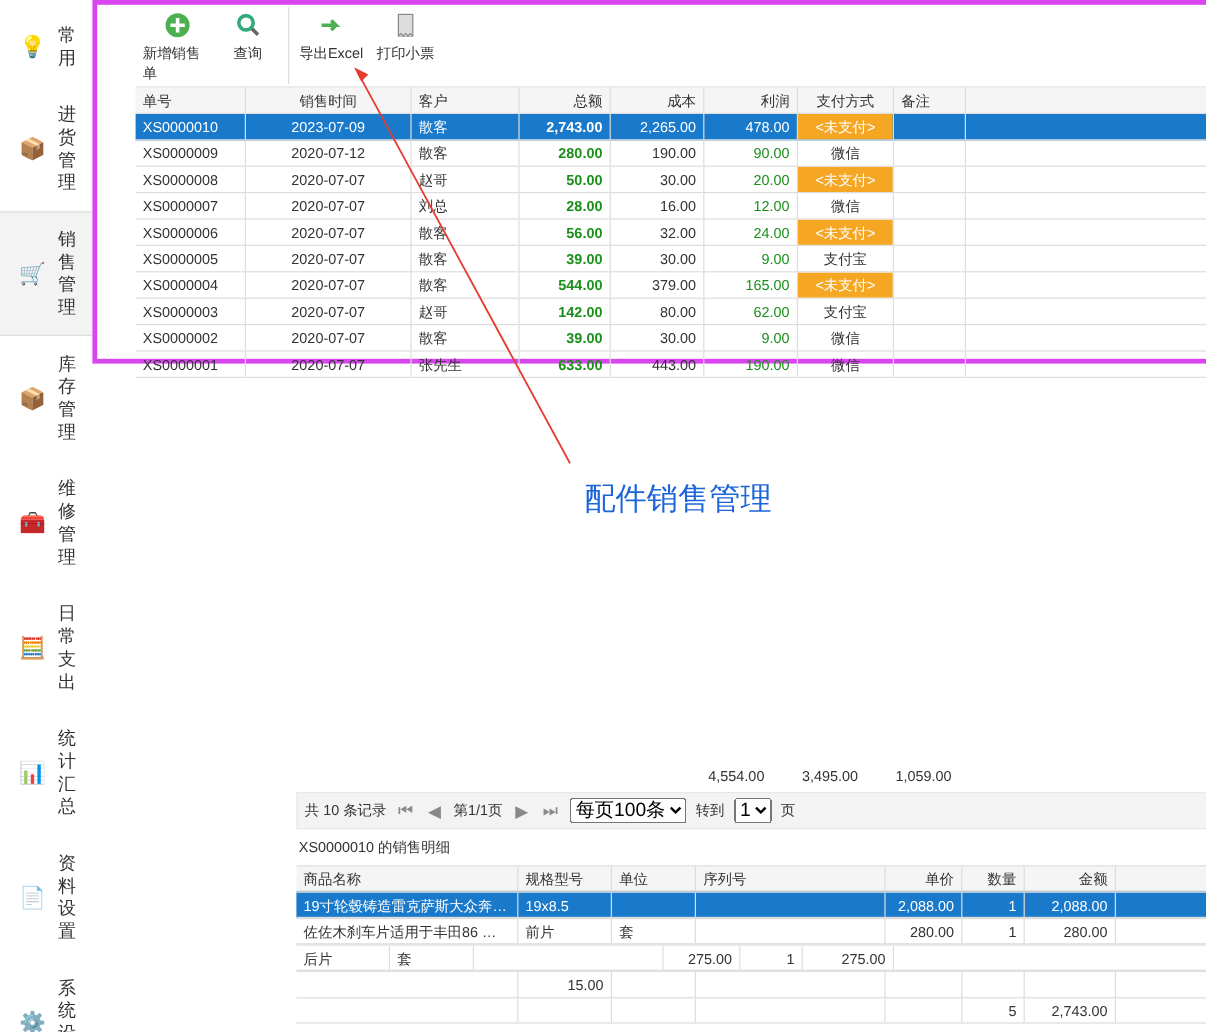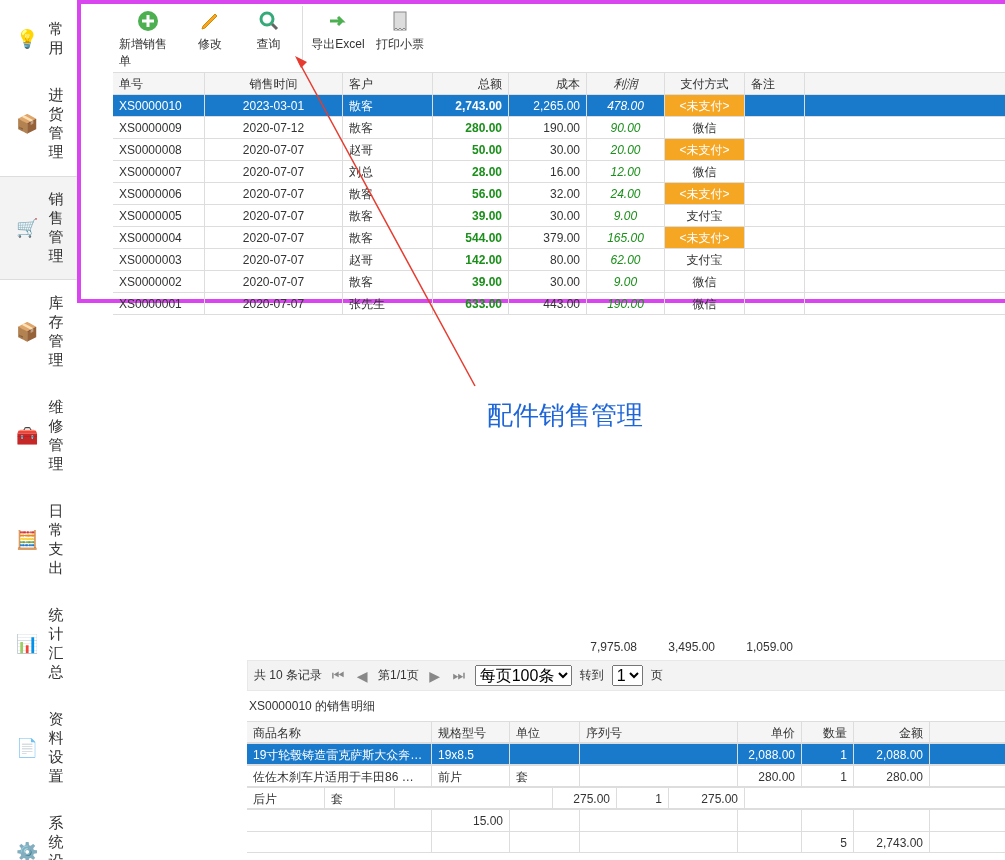--- a/index.html
+++ b/index.html
@@ -17,21 +17,21 @@
 .tool .ticon { width: 26px; height: 26px; display: flex; align-items: center; justify-content: center; font-size: 20px; }
 .tool .tlabel { margin-top: 2px; }
 .tblhead, .tblrow { display: flex; border-bottom: 1px solid #ddd; height: 22px; line-height: 22px; }
 .tblhead > div, .tblrow > div { border-right: 1px solid #ddd; padding: 0 6px; overflow: hidden; white-space: nowrap; text-overflow: ellipsis; }
 .tblhead { background: #f5f5f5; font-weight: 400; }
 .c-num { width: 92px; }
 .c-time { width: 138px; text-align: center; }
 .c-cust { width: 90px; }
 .c-total { width: 76px; text-align: right; }
 .c-cost { width: 78px; text-align: right; }
-.c-profit { width: 78px; text-align: center; font-style: italic; }
+.c-profit { width: 78px; text-align: right; }
 .c-pay { width: 80px; text-align: center; }
 .c-remark { width: 60px; }
 .tblrow.sel { background: #1979ca; color: #fff; }
 .tblrow .c-total { color: #1a8f1a; font-weight: 600; }
 .tblrow.sel .c-total { color: #fff; font-weight: 600; }
 .tblrow .c-profit { color: #1a8f1a; }
 .tblrow.sel .c-profit { color: #fff; }
 .paybadge { background: #f5a623; color: #fff; display: inline-block; width: 100%; text-align: center; }
 
 .arrow-svg { position: absolute; left: 218px; top: 56px; pointer-events: none; }
@@ -112,28 +112,20 @@
       <div class="toolbar" id="toolbar">
           <div class="tool">
             <div class="ticon">
               <svg width="24" height="24">
                 <circle cx="12" cy="12" r="10" fill="#4caf50"></circle>
                 <path d="M12 6v12M6 12h12" stroke="#fff" stroke-width="3"></path>
               </svg>
             </div>
             <div class="tlabel">新增销售单</div>
           </div>
-          <div class="tool">
-            <div class="ticon">
-              <svg width="24" height="24">
-                <path d="M4 20l3-1 12-12-2-2L5 17l-1 3z" fill="#f5a623" stroke="#d48a00"></path>
-              </svg>
-            </div>
-            <div class="tlabel">修改</div>
-          </div>
           <div class="tool sep">
             <div class="ticon">
               <svg width="24" height="24">
                 <circle cx="10" cy="10" r="6" fill="none" stroke="#3a7" stroke-width="3"></circle>
                 <path d="M15 15l5 5" stroke="#666" stroke-width="3"></path>
               </svg>
             </div>
             <div class="tlabel">查询</div>
           </div>
           <div class="tool">
@@ -160,21 +152,21 @@
         <div class="c-cust">客户</div>
         <div class="c-total">总额</div>
         <div class="c-cost">成本</div>
         <div class="c-profit">利润</div>
         <div class="c-pay">支付方式</div>
         <div class="c-remark">备注</div>
       </div>
       <div id="tbody">
           <div class="tblrow sel">
             <div class="c-num">XS0000010</div>
-            <div class="c-time">2023-03-01</div>
+            <div class="c-time">2023-07-09</div>
             <div class="c-cust">散客</div>
             <div class="c-total">2,743.00</div>
             <div class="c-cost">2,265.00</div>
             <div class="c-profit">478.00</div>
             <div class="c-pay" style="padding:0"><span class="paybadge">&lt;未支付&gt;</span></div>
             <div class="c-remark"></div>
           </div>
           <div class="tblrow">
             <div class="c-num">XS0000009</div>
             <div class="c-time">2020-07-12</div>
@@ -270,21 +262,21 @@
 
     <svg class="arrow-svg" width="200" height="340">
       <line x1="180" y1="330" x2="4" y2="6" stroke="#e63b2e" stroke-width="1.5"></line>
       <polygon points="0,0 12,6 6,12" fill="#e63b2e"></polygon>
     </svg>
 
     <div class="bigtitle">配件销售管理</div>
 
     <div class="totalsrow">
       <div class="sp1"></div>
-      <div class="v">7,975.08</div>
+      <div class="v">4,554.00</div>
       <div class="v" style="width:78px">3,495.00</div>
       <div class="v" style="width:78px">1,059.00</div>
     </div>
 
     <div class="pager">
       <span>共 10 条记录</span>
       <span class="pbtn">⏮</span>
       <span class="pbtn">◀</span>
       <span>第1/1页</span>
       <span class="pbtn">▶</span>

